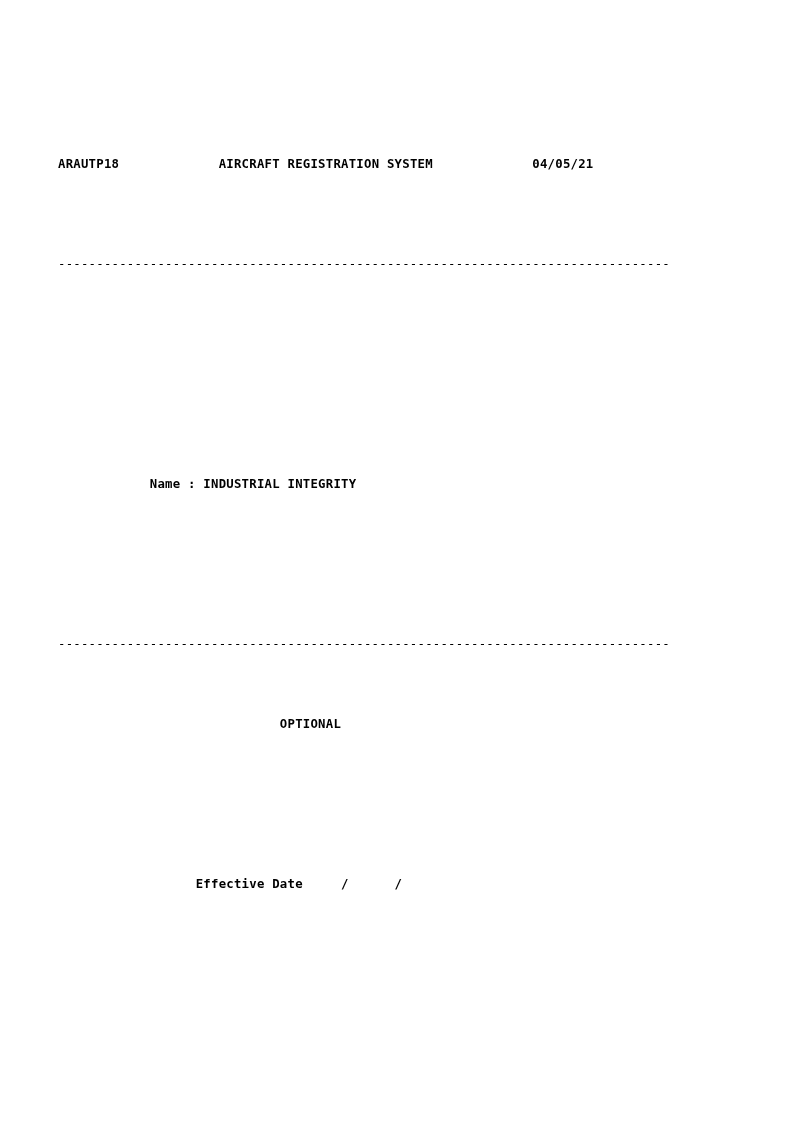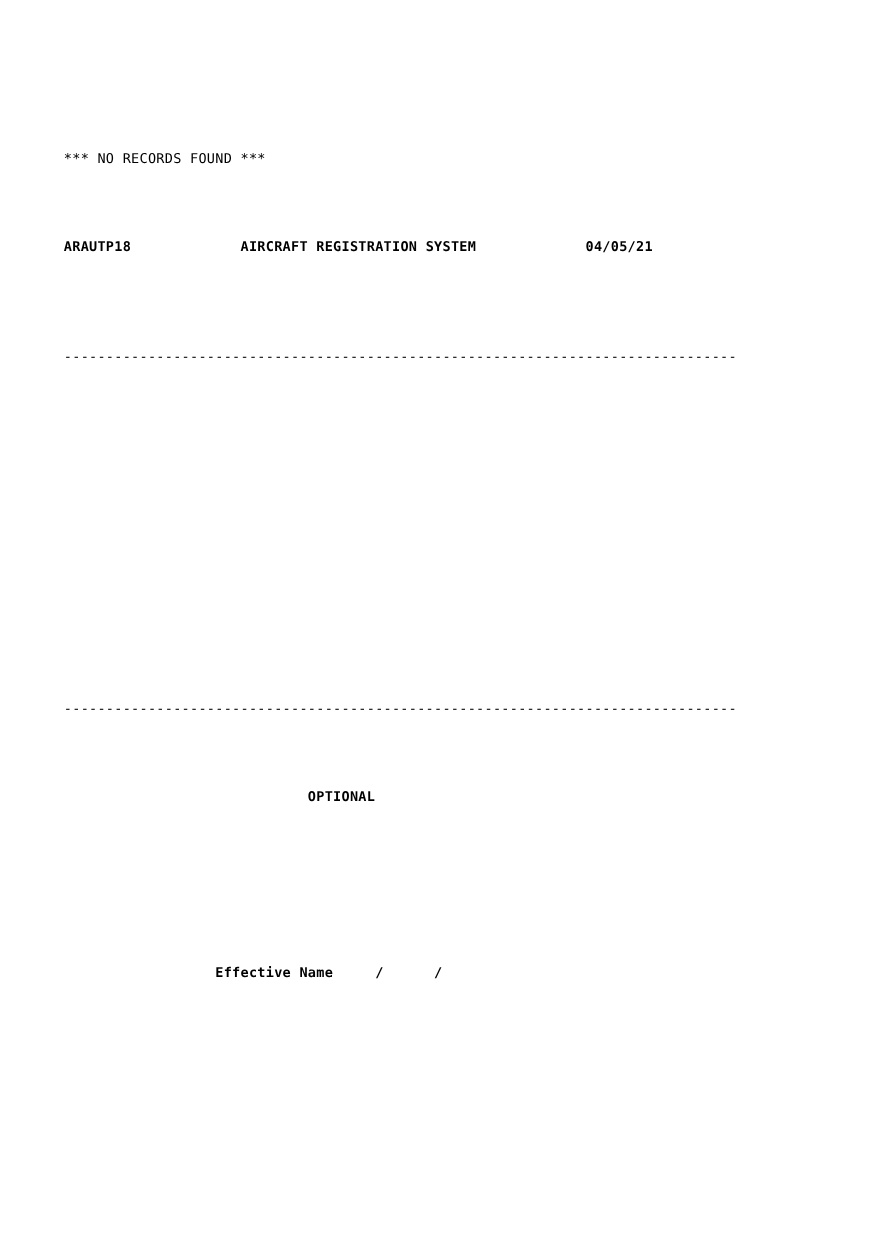--- a/index.html
+++ b/index.html
@@ -41,51 +41,56 @@
     white-space: pre;
     overflow: hidden;
     min-height: 20px;
   }
 </style>
 </head>
 <body>
 
 <div class="terminal">
 
-  <div class="line">*** NO RECORDS FOUND ***</div>
 
   <div class="row">
     <span>ARAUTP18</span>
     <span>             </span>
     <span>AIRCRAFT REGISTRATION SYSTEM</span>
     <span>             </span>
     <span>04/05/21</span>
   </div>
 
 
   <div class="rule">--------------------------------------------------------------------------------</div>
 
   <div class="blank"></div>
   <div class="blank"></div>
 
+  <div class="row">
+    <span>            </span>
+    <span>Name :</span>
+    <span> </span>
+    <span>INDUSTRIAL INTEGRITY</span>
+  </div>
 
   <div class="blank"></div>
 
   <div class="rule">--------------------------------------------------------------------------------</div>
 
   <div class="row">
     <span>                             </span>
     <span>OPTIONAL</span>
   </div>
 
   <div class="blank"></div>
 
   <div class="row">
     <span>                  </span>
-    <span>Effective Name</span>
+    <span>Effective Date</span>
     <span>     </span>
     <span>/      /</span>
   </div>
 
   <div class="blank"></div>
 
   
 
   
 

